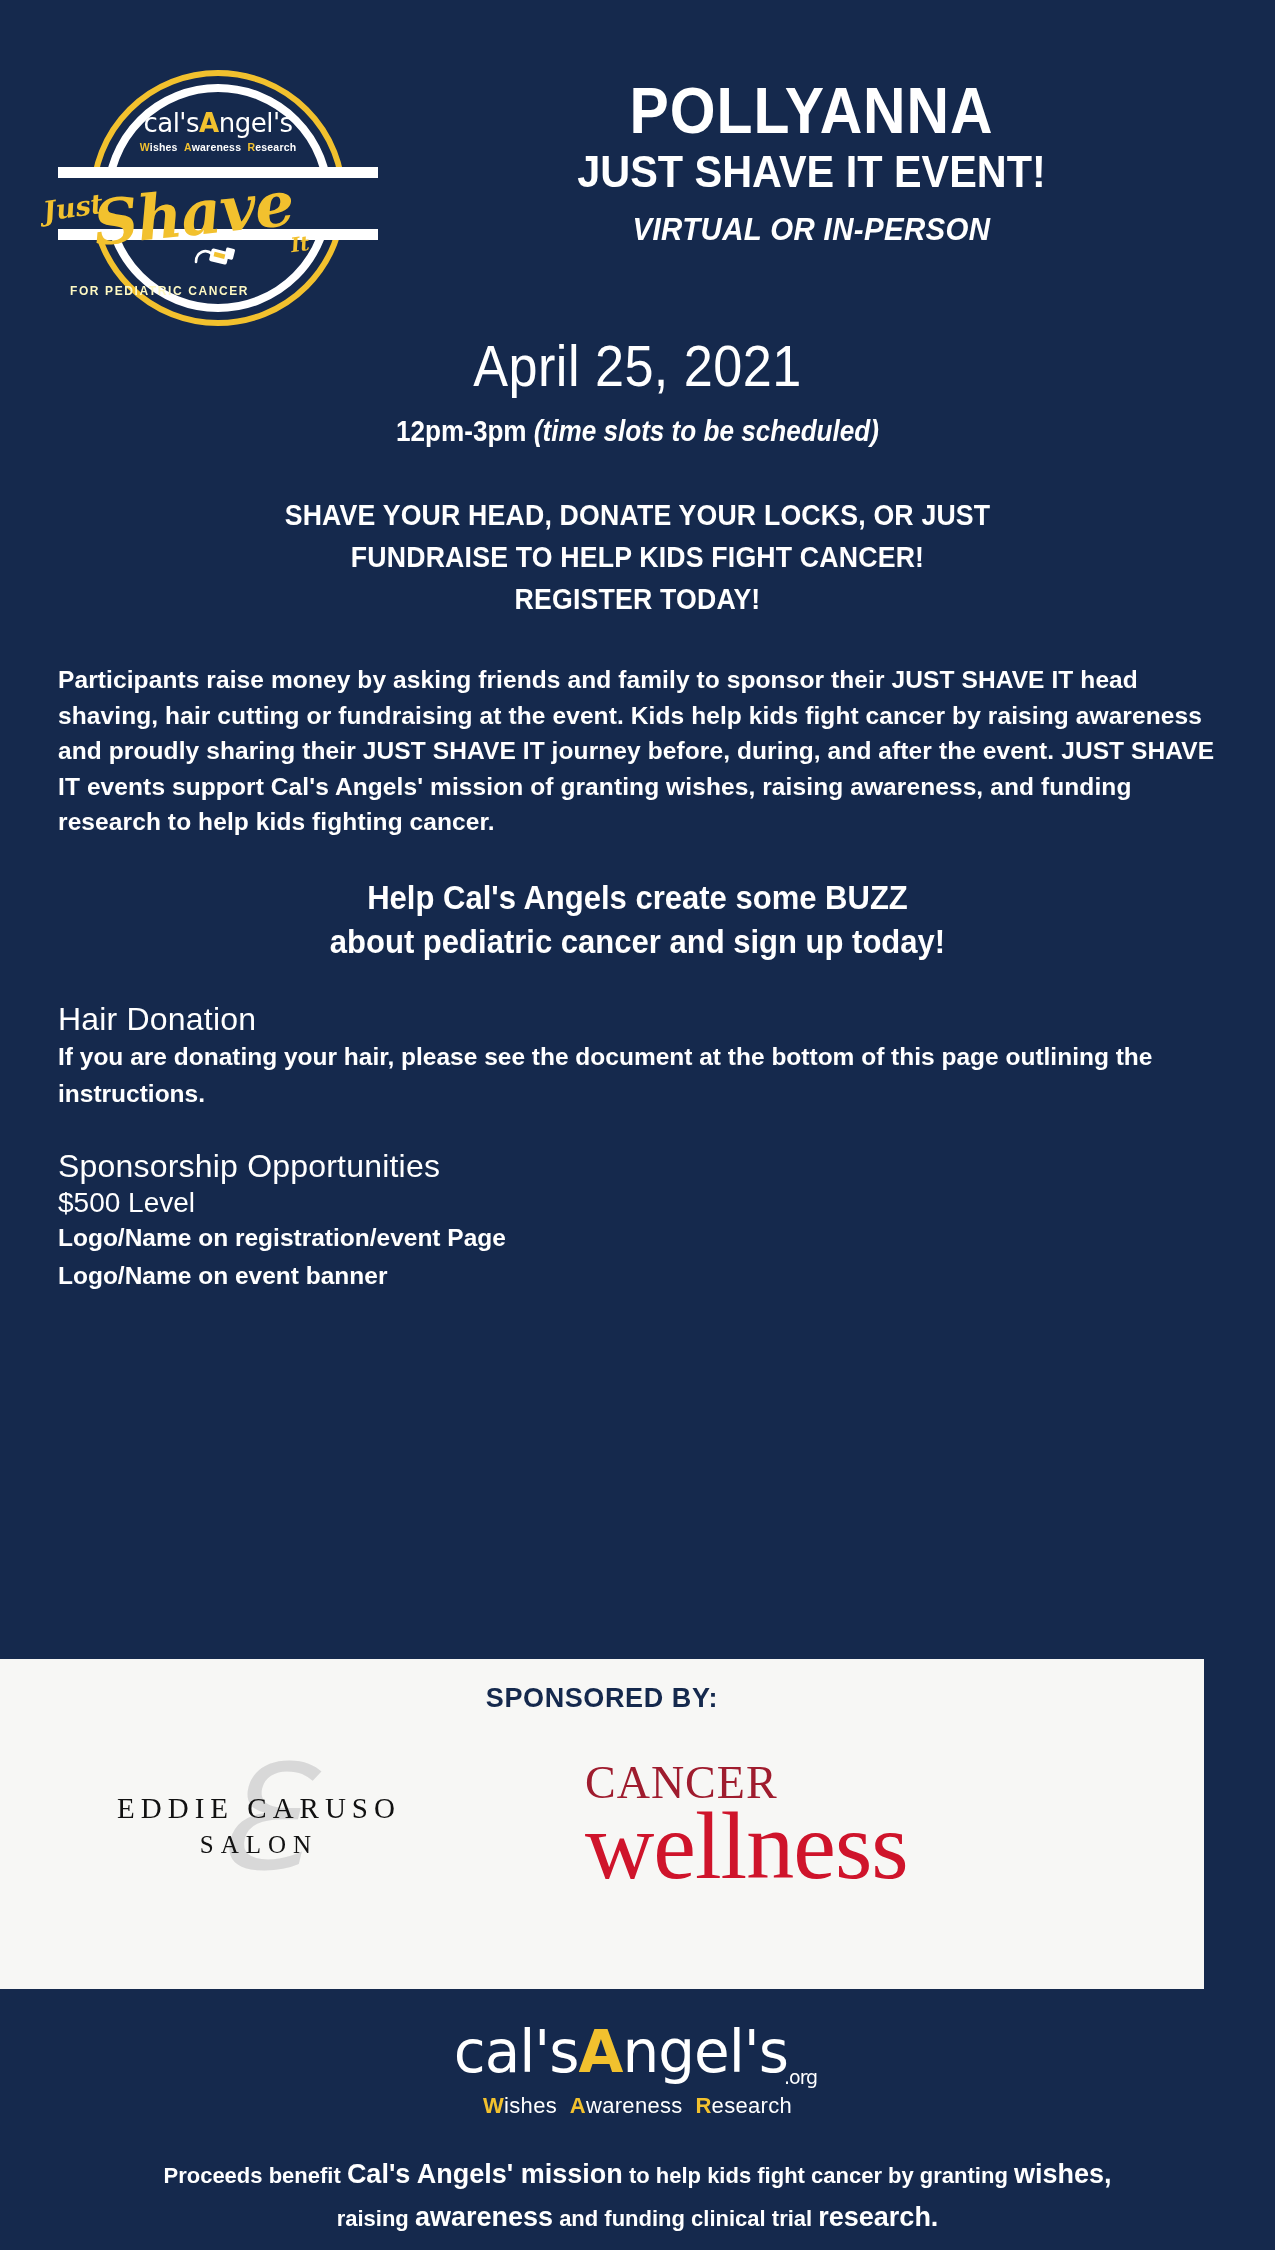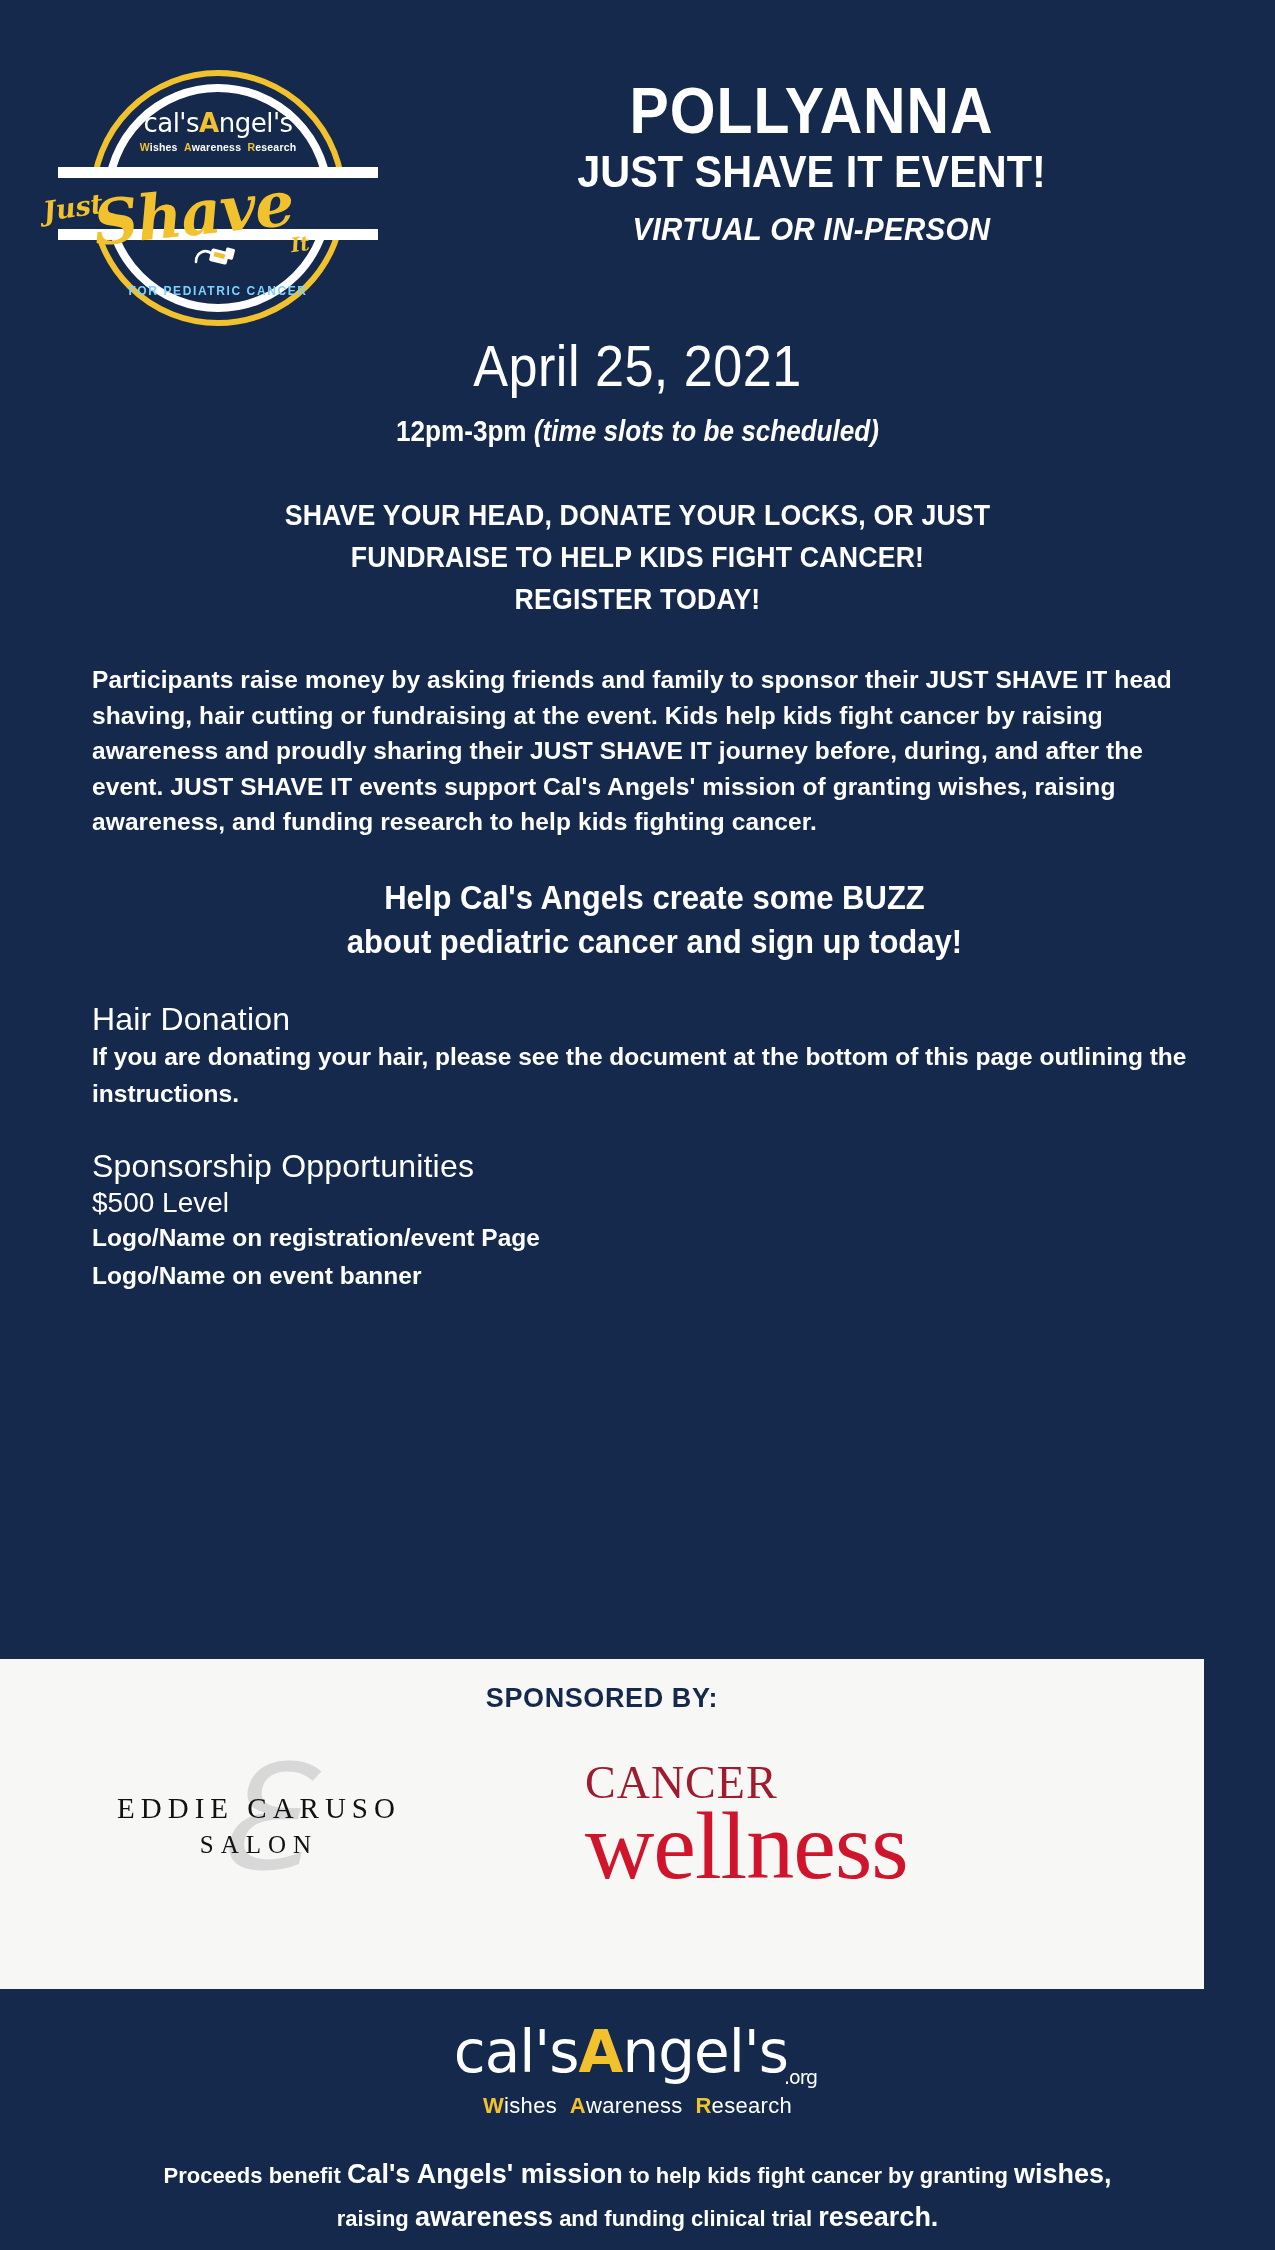--- a/index.html
+++ b/index.html
@@ -125,27 +125,27 @@
   }
   .badge-clipper {
     position: absolute;
     left: 136px; top: 190px;
     z-index: 5;
     font-size: 30px;
     color: #ffffff;
   }
   .badge-arc-text {
     position: absolute;
-    left: 0; top: 232px;
+    left: 12px; top: 232px;
     width: 320px;
-    text-align: center;
+    text-align: left;
     z-index: 3;
     font-size: 12px;
     font-weight: bold;
-    color: #7dd3fc;
+    color: #fef9c3;
     letter-spacing: 1.6px;
   }
 
   
   .title-block {
     flex: 1 1 auto;
     text-align: center;
     padding-top: 26px;
     padding-right: 30px;
   }
@@ -208,21 +208,20 @@
     font-size: 29px;
     line-height: 1.45;
     margin-top: 46px;
     transform: scaleX(0.92);
     letter-spacing: 0.2px;
   }
 
   
   .content {
     padding: 0 58px;
-    margin-left: 34px;
   }
   .para {
     color: #ffffff;
     font-family: "Liberation Sans Narrow", "Liberation Sans", sans-serif;
     font-size: 24.5px;
     font-weight: bold;
     line-height: 1.45;
     margin-top: 42px;
     letter-spacing: 0.1px;
   }

